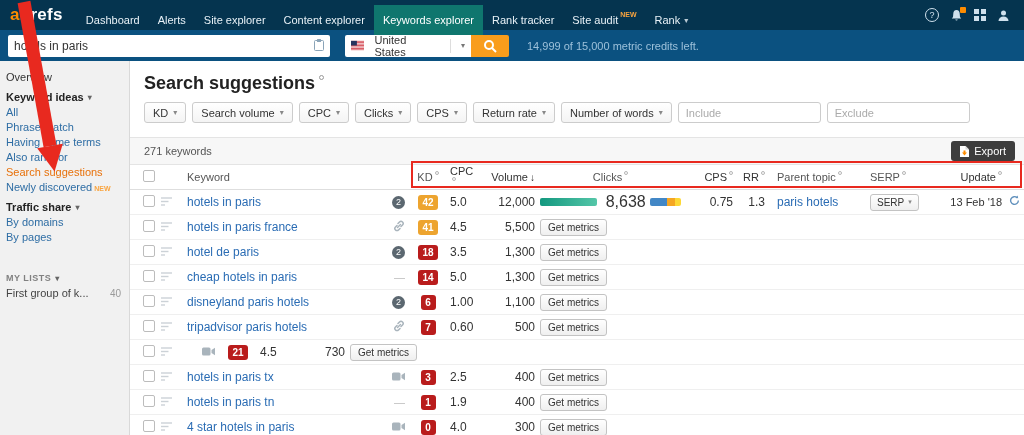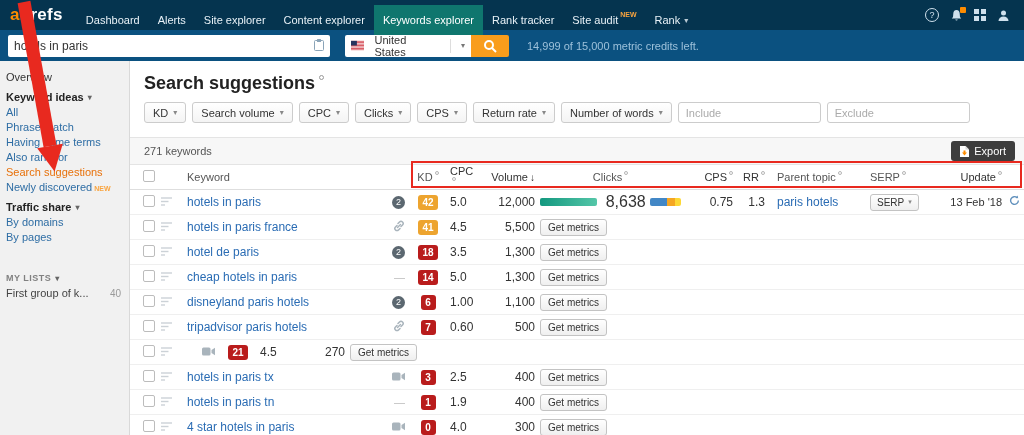--- a/index.html
+++ b/index.html
@@ -525,21 +525,21 @@
               </svg>
             </span></div>
       <div class="cell c-type">
             <span class="ticon"><svg width="13" height="9" viewBox="0 0 13 9">
                 <rect x="0" y="0.5" width="8.5" height="8" rx="1.5" fill="#a9b4bc"></rect>
                 <path d="M9.5 3 13 0.8 V8.2 L9.5 6Z" fill="#a9b4bc"></path>
               </svg></span>
           </div>
       <div class="cell c-kd"><span class="kd kd-green">21</span></div>
       <div class="cell c-cpc">4.5</div>
-      <div class="cell c-volume">270</div>
+      <div class="cell c-volume">730</div>
       <div class="cell c-clicks"><button class="gm-btn">Get metrics</button></div>
       <div class="cell c-cps"></div>
       <div class="cell c-rr"></div>
       <div class="cell c-parent"></div>
       <div class="cell c-serp"></div>
       <div class="cell c-update"></div>
       <div class="cell c-refresh"></div>
     </div>
         <div class="trow">
       <div class="cell c-check"><span class="checkbox"></span></div>

